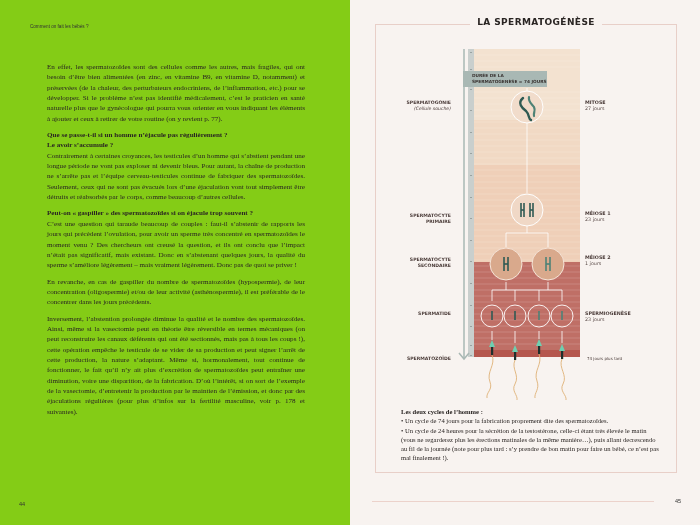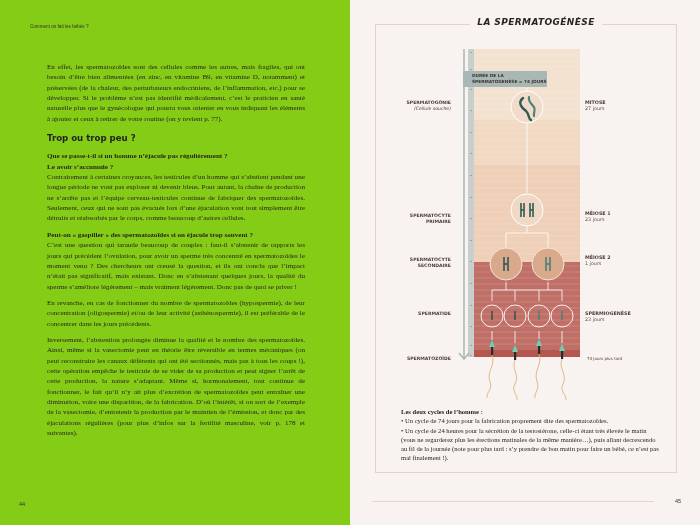--- a/index.html
+++ b/index.html
@@ -13,21 +13,21 @@
     .folio-left { position: absolute; left: 19px; top: 501px; font-family: "Liberation Sans", sans-serif; font-size: 5.5px; color: #333; }
 
     .text-col { position: absolute; left: 47px; top: 62px; width: 258px; font-size: 7.1px; line-height: 10.35px; text-align: justify; }
     .text-col p { margin-bottom: 6px; }
     .text-col p.tight { margin-bottom: 0; }
     .text-col .q { font-weight: bold; }
     .text-col h2 { font-family: "DejaVu Sans", sans-serif; font-size: 8.6px; font-weight: bold; margin: 9px 0 8px; color: #222; }
 
     
     .frame { position: absolute; left: 25px; top: 24px; width: 302px; height: 449px; border: 1px solid #e8cfc8; }
-    .frame-title { position: absolute; left: 470px; top: 17px; width: 132px; text-align: center; background: #f8f3f0; font-family: "DejaVu Sans", sans-serif; font-size: 9px; font-weight: bold; letter-spacing: 0.4px; color: #2a2523; font-style: italic; }
+    .frame-title { position: absolute; left: 470px; top: 17px; width: 132px; text-align: center; background: #f8f3f0; font-family: "DejaVu Sans", sans-serif; font-size: 9px; font-weight: bold; letter-spacing: 0.4px; color: #2a2523; }
     .bottom-rule { position: absolute; left: 372px; top: 501px; width: 282px; height: 1px; background: #ecd2cb; }
     .folio-right { position: absolute; left: 675px; top: 498px; font-family: "Liberation Sans", sans-serif; font-size: 5.5px; color: #333; }
 
     .chart { position: absolute; left: 0; top: 0; width: 350px; height: 525px; }
     .label-l { position: absolute; font-family: "DejaVu Sans", sans-serif; font-size: 4.6px; font-weight: bold; text-align: right; color: #4a3b38; line-height: 6px; }
     .label-l .sub { font-weight: normal; font-style: italic; display: block; }
     .label-r { position: absolute; font-family: "DejaVu Sans", sans-serif; font-size: 4.8px; font-weight: bold; color: #4a3b38; line-height: 6.3px; }
     .label-r .sub { font-weight: normal; display: block; color: #5a4b48; }
     .note-late { position: absolute; font-family: "DejaVu Sans", sans-serif; font-size: 4px; color: #4a3b38; }
     .duration-box { position: absolute; left: 463px; top: 71px; width: 84px; height: 16px; background: #a9b8b4; font-family: "DejaVu Sans", sans-serif; font-size: 4.3px; font-weight: bold; color: #3b3533; padding: 2px 0 0 9px; line-height: 5.6px; }
@@ -35,27 +35,26 @@
     .caption { position: absolute; left: 401px; top: 407px; width: 260px; font-size: 6.6px; line-height: 9.3px; color: #2a2523; }
     .caption .ct { font-weight: bold; display: block; }
   </style>
 </head>
 <body>
 
 <div class="page-left">
   <div class="running-head">Comment on fait les bébés ?</div>
   <div class="text-col">
     <p>En effet, les spermatozoïdes sont des cellules comme les autres, mais fragiles, qui ont besoin d’être bien alimentées (en zinc, en vitamine B9, en vitamine D, notamment) et préservées (de la chaleur, des perturbateurs endocriniens, de l’inflammation, etc.) pour se développer. Si le problème n’est pas identifié médicalement, c’est le praticien en santé naturelle plus que le gynécologue qui pourra vous orienter en vous indiquant les éléments à ajouter et ceux à retirer de votre routine (on y revient p. 77).</p>
-    <h2>Trop ou trop peu ?</h2>
     <p class="tight q">Que se passe-t-il si un homme n’éjacule pas régulièrement ?</p>
     <p class="tight q">Le avoir s’accumule ?</p>
     <p>Contrairement à certaines croyances, les testicules d’un homme qui s’abstient pendant une longue période ne vont pas exploser ni devenir bleus. Pour autant, la chaîne de production ne s’arrête pas et l’équipe cerveau-testicules continue de fabriquer des spermatozoïdes. Seulement, ceux qui ne sont pas évacués lors d’une éjaculation vont tout simplement être détruits et réabsorbés par le corps, comme beaucoup d’autres cellules.</p>
     <p class="tight q">Peut-on « gaspiller » des spermatozoïdes si on éjacule trop souvent ?</p>
     <p>C’est une question qui taraude beaucoup de couples : faut-il s’abstenir de rapports les jours qui précèdent l’ovulation, pour avoir un sperme très concentré en spermatozoïdes le moment venu ? Des chercheurs ont creusé la question, et ils ont conclu que l’impact n’était pas significatif, mais existant. Donc en s’abstenant quelques jours, la qualité du sperme s’améliore légèrement – mais vraiment légèrement. Donc pas de quoi se priver !</p>
-    <p>En revanche, en cas de fonctionner du nombre de spermatozoïdes (hypospermie), de leur concentration (oligospermie) et/ou de leur activité (asthénospermie), il est préférable de le concentrer dans les jours précédents.</p>
+    <p>En revanche, en cas de gaspiller du nombre de spermatozoïdes (hypospermie), de leur concentration (oligospermie) et/ou de leur activité (asthénospermie), il est préférable de le concentrer dans les jours précédents.</p>
     <p>Inversement, l’abstention prolongée diminue la qualité et le nombre des spermatozoïdes. Ainsi, même si la vasectomie peut en théorie être réversible en termes mécaniques (on peut reconstruire les canaux déférents qui ont été sectionnés, mais pas à tous les coups !), cette opération empêche le testicule de se vider de sa production et peut signer l’arrêt de cette production, la nature s’adaptant. Même si, hormonalement, tout continue de fonctionner, le fait qu’il n’y ait plus d’excrétion de spermatozoïdes peut entraîner une diminution, voire une disparition, de la fabrication. D’où l’intérêt, si on sort de l’exemple de la vasectomie, d’entretenir la production par le maintien de l’émission, et donc par des éjaculations régulières (pour plus d’infos sur la fertilité masculine, voir p. 178 et suivantes).</p>
   </div>
   <div class="folio-left">44</div>
 </div>
 
 <div class="page-right">
   <div class="frame"></div>
 
   <svg class="chart" viewBox="0 0 350 525" xmlns="http://www.w3.org/2000/svg">
 

